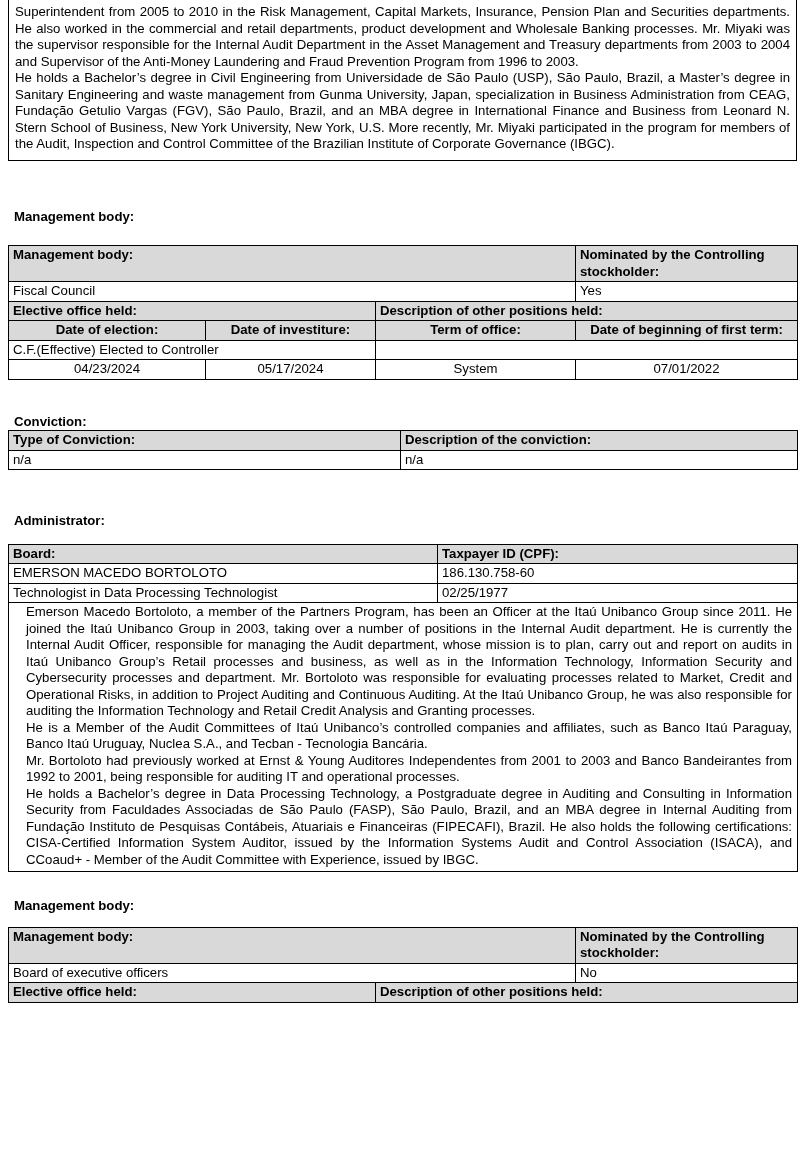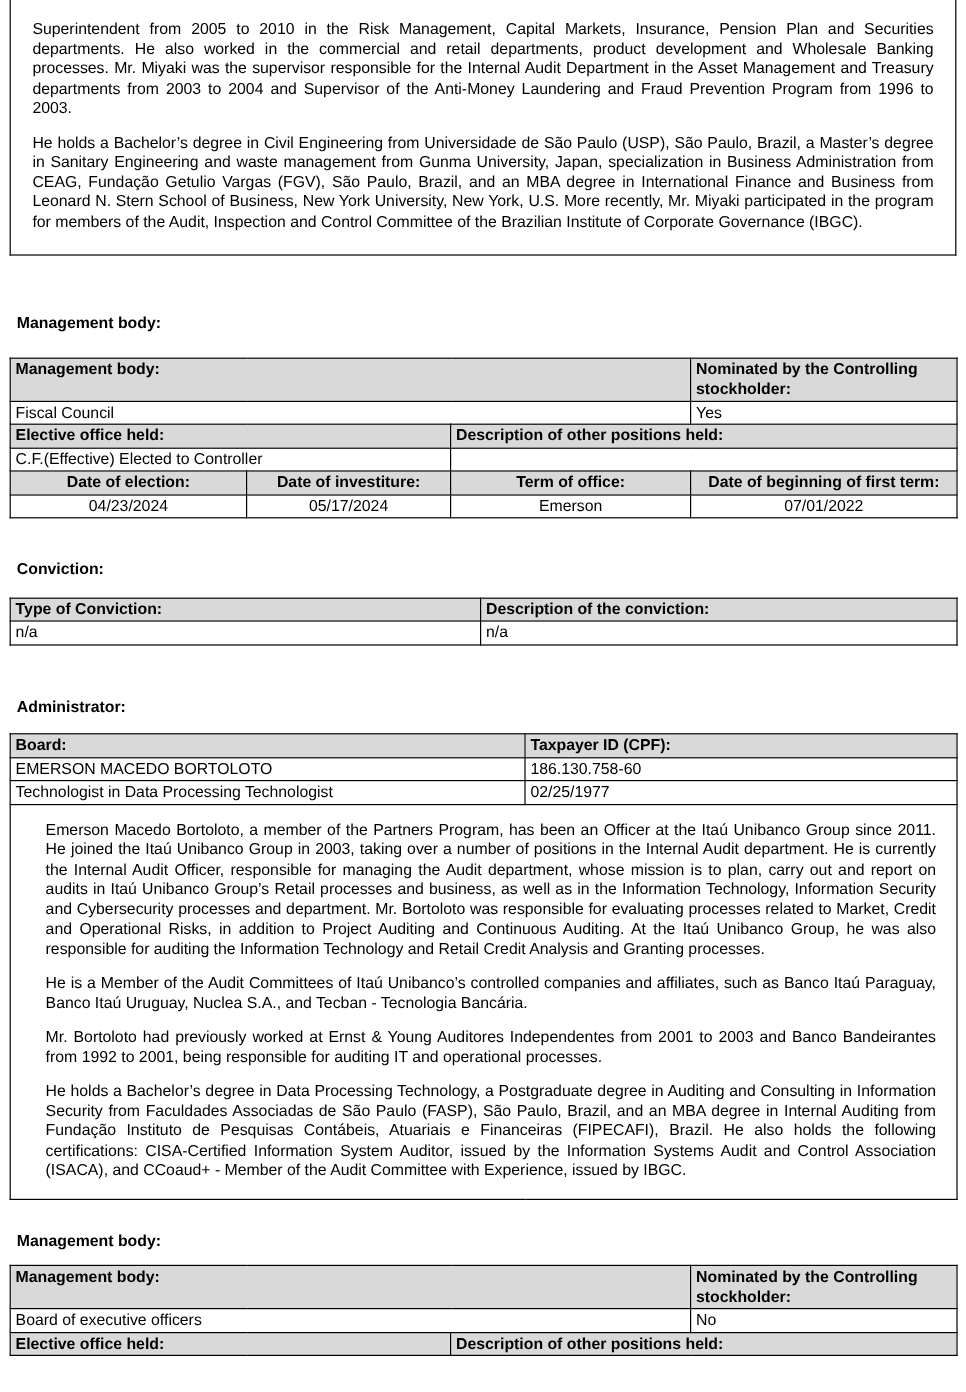--- a/index.html
+++ b/index.html
@@ -8,31 +8,31 @@
     width: 805px; height: 1160px; overflow: hidden;
     background: #ffffff; color: #000000;
     font-family: "Liberation Sans", "DejaVu Sans", sans-serif;
     font-size: 13.2px; line-height: 1.25;
   }
   .page { padding: 0 8px; }
   .bio-box {
     border: 1px solid #000; border-top: 0;
     padding: 4px 6px 7px 6px;
   }
-  p { margin: 12px; text-align: justify; }
+  p { margin: 0; text-align: justify; }
   .sec { font-weight: bold; margin: 0; padding-left: 6px; font-size: 13.2px; }
   table { border-collapse: collapse; table-layout: fixed; width: 789px; }
   td { border: 1px solid #000; padding: 1px 4px; vertical-align: top; overflow: hidden; }
   .hd { background: #d9d9d9; font-weight: bold; }
   .ctr { text-align: center; }
   .vm  { vertical-align: middle; }
   .mt-h1 { margin-top: 48px; }
   .mt-t1 { margin-top: 20px; }
   .mt-h2 { margin-top: 34px; }
-  .mt-t2 { margin-top: 15px; }
+  .mt-t2 { }
   .mt-h3 { margin-top: 43px; }
   .mt-t3 { margin-top: 14px; }
   .mt-h4 { margin-top: 26px; }
   .mt-t4 { margin-top: 12px; }
   .exp-cell { padding: 1px 5px 3px 17px; }
 </style>
 </head>
 <body>
 
 <div class="page">
@@ -58,33 +58,33 @@
       </tr>
       <tr>
         <td colspan="3">Fiscal Council</td>
         <td>Yes</td>
       </tr>
       <tr>
         <td colspan="2" class="hd">Elective office held:</td>
         <td colspan="2" class="hd">Description of other positions held:</td>
       </tr>
       <tr>
-        <td colspan="2">C.F.(Effective) Elected to Controller</td>
-        <td colspan="2"></td>
-      </tr>
-      <tr>
         <td class="hd ctr vm">Date of election:</td>
         <td class="hd ctr vm">Date of investiture:</td>
         <td class="hd ctr vm">Term of office:</td>
         <td class="hd ctr vm">Date of beginning of first term:</td>
       </tr>
       <tr>
+        <td colspan="2">C.F.(Effective) Elected to Controller</td>
+        <td colspan="2"></td>
+      </tr>
+      <tr>
         <td class="ctr">04/23/2024</td>
         <td class="ctr">05/17/2024</td>
-        <td class="ctr">Emerson</td>
+        <td class="ctr">System</td>
         <td class="ctr">07/01/2022</td>
       </tr>
     </tbody>
   </table>
 
   <div class="sec mt-h2">Conviction:</div>
 
   <table class="mt-t2">
     <colgroup>
       <col style="width:392px">

